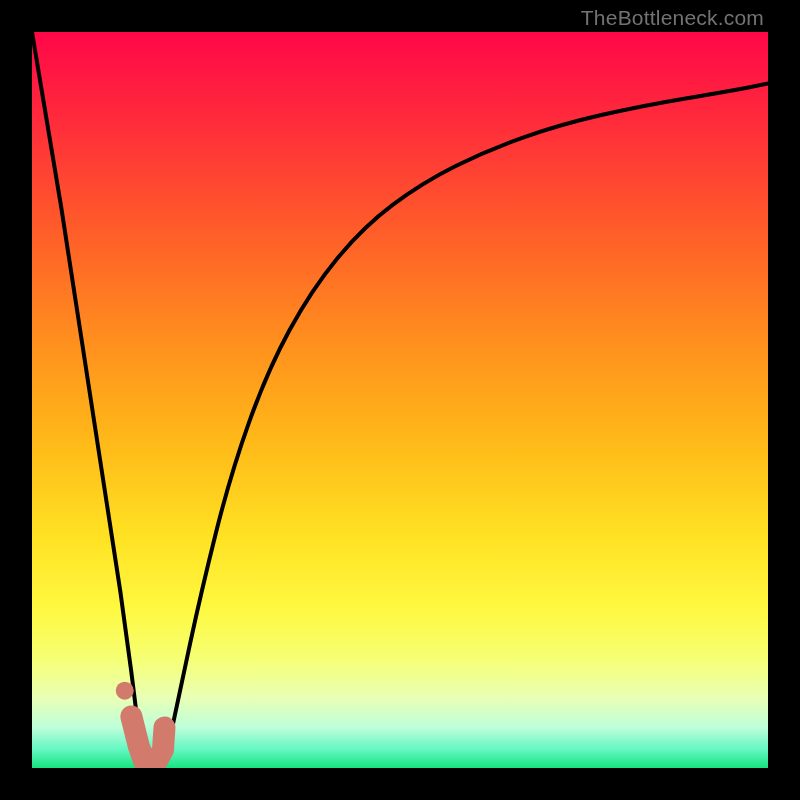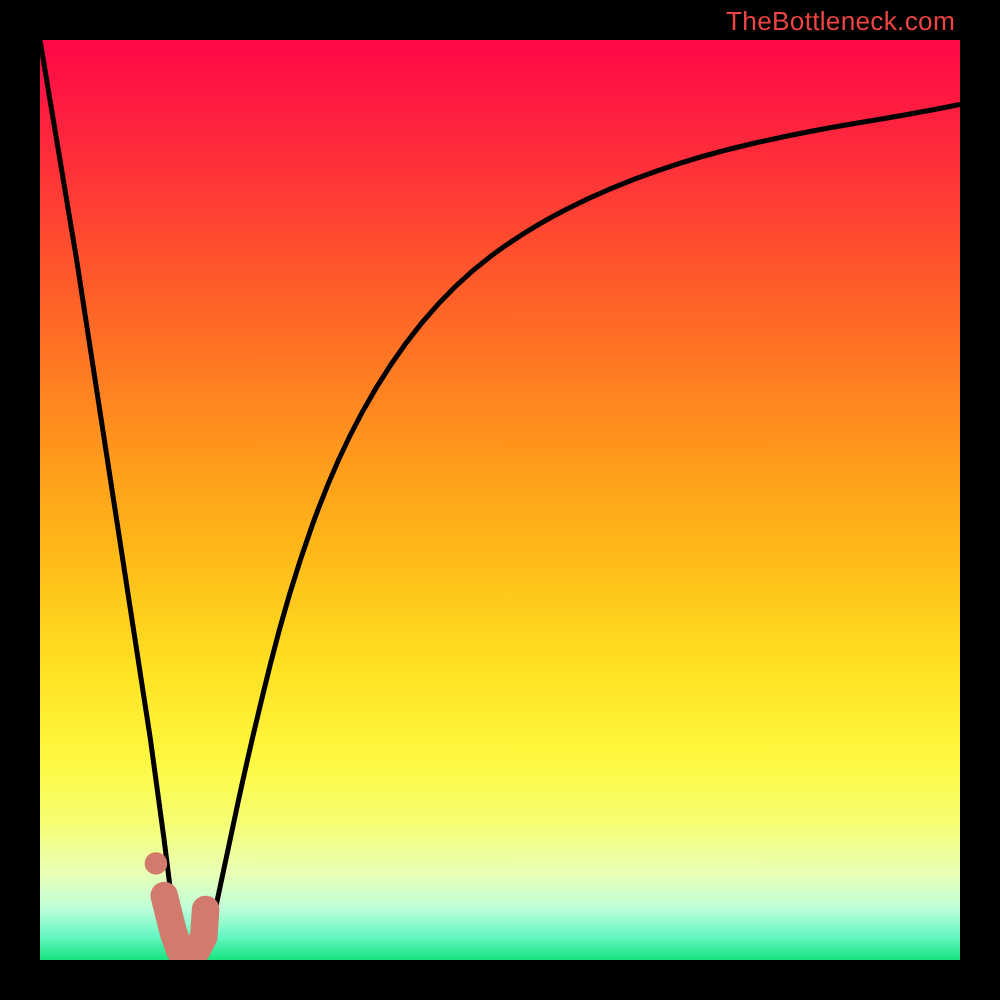--- a/index.html
+++ b/index.html
@@ -23,21 +23,21 @@
   .curves {
     position: absolute;
     inset: 0;
   }
   .watermark {
     position: absolute;
     top: 6px;
     right: 36px;
     font-family: Arial, Helvetica, sans-serif;
     font-size: 21px;
-    color: #ef4444;
+    color: #737373;
     letter-spacing: 0.2px;
     font-weight: 400;
   }
 </style>
 </head>
 <body>
 
 <div class="frame">
 
   <div class="plot-area">

